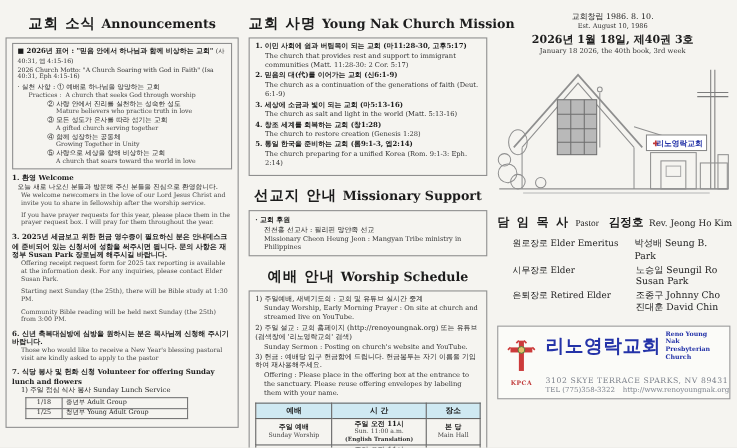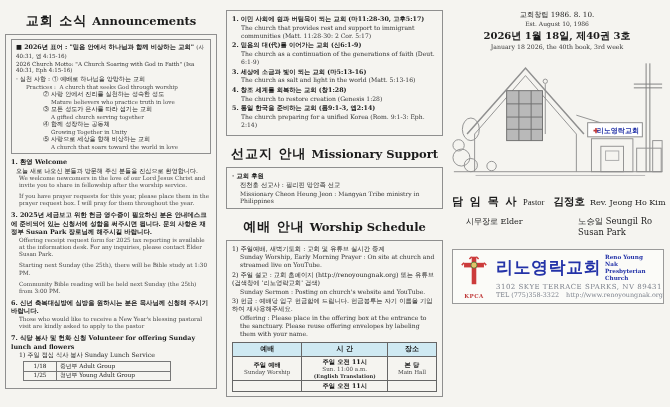--- a/index.html
+++ b/index.html
@@ -69,21 +69,21 @@
   .e-title{width:112px;font-size:8px;}
   .e-names div{font-size:8.4px;line-height:1.25;}
   .logo-box{border:1px solid #9a9a9a;background:#fbfbf8;margin-top:12px;padding:4px 6px;
             display:flex;gap:7px;align-items:center;}
   .logo-cross{text-align:center;flex:0 0 30px;}
   .kpca{color:#c03a3a;font-size:5.5px;font-weight:bold;letter-spacing:0.5px;}
   .logo-main{flex:1;min-width:0;}
   .logo-row{display:flex;align-items:center;gap:4px;}
   .logo-ko{font-size:17px;font-weight:bold;color:#2433a8;letter-spacing:0.5px;white-space:nowrap;}
   .logo-en{font-size:5.7px;font-weight:bold;color:#2433a8;line-height:1.2;}
-  .addr{font-size:7px;color:#7d828c;letter-spacing:0.5px;margin-top:2px;white-space:nowrap;}
+  .addr{font-size:7px;color:#7d828c;letter-spacing:0.5px;margin-top:14px;white-space:nowrap;}
   .telrow{font-size:6.4px;color:#7d828c;white-space:nowrap;}
   .telrow span{margin-right:5px;}
 </style>
 </head>
 <body>
 
 <div class="page">
 
   <div class="col left">
     <div class="sec-title">
@@ -185,20 +185,24 @@
 
             </tbody>
         </table>
 
       </div>
 
     </div>
   </div>
 
   <div class="col mid">
+    <div class="sec-title" style="margin-top:0">
+      <span class="t-ko">교회 사명</span>
+      <span class="t-en">Young Nak Church Mission</span>
+    </div>
     <div class="box">
       <div>
 
           <div class="mission-item">
             <div class="mi-ko">1. 이민 사회에 쉼과 버팀목이 되는 교회 (마11:28-30, 고후5:17)</div>
             <div class="mi-en">The church that provides rest and support to immigrant communities (Matt. 11:28-30: 2 Cor. 5:17)</div>
           </div>
 
           <div class="mission-item">
             <div class="mi-ko">2. 믿음의 대(代)를 이어가는 교회 (신6:1-9)</div>
@@ -347,32 +351,52 @@
 
     <div class="pastor-line">
       <span class="p-ko">담 임  목 사</span>
       <span class="p-en">Pastor</span>
       <span class="p-name">김정호</span>
       <span class="p-en2">Rev. Jeong Ho Kim</span>
     </div>
 
     <div class="elders">
 
+        <div class="elder-row">
+          <div class="e-title">
+            <span>원로장로</span>
+            <span>Elder Emeritus</span>
+          </div>
+          <div class="e-names">
+            <div>박성배  Seung B. Park</div>
+
+          </div>
+        </div>
 
         <div class="elder-row">
           <div class="e-title">
             <span>시무장로</span>
             <span>Elder</span>
           </div>
           <div class="e-names">
             <div>노승일  Seungil Ro</div>
             <div>Susan Park</div>
           </div>
         </div>
 
+        <div class="elder-row">
+          <div class="e-title">
+            <span>은퇴장로</span>
+            <span>Retired Elder</span>
+          </div>
+          <div class="e-names">
+            <div>조종구  Johnny Cho</div>
+            <div>진대훈  David Chin</div>
+          </div>
+        </div>
       </div>
 
     <div class="logo-box">
       <div class="logo-cross">
         <svg width="26" height="34" viewBox="0 0 34 42">
           <rect x="14" y="1" width="6" height="36" fill="#cc3b3b"></rect>
           <rect x="4" y="9" width="26" height="6" fill="#cc3b3b"></rect>
           <path d="M14 1 L11 4 M20 1 L23 4 M4 9 L1 12 M30 9 L33 12" stroke="#cc3b3b" stroke-width="2"></path>
           <circle cx="17" cy="12" r="4" fill="#e3c46a" stroke="#3a7a3a" stroke-width="1"></circle>
         </svg>

